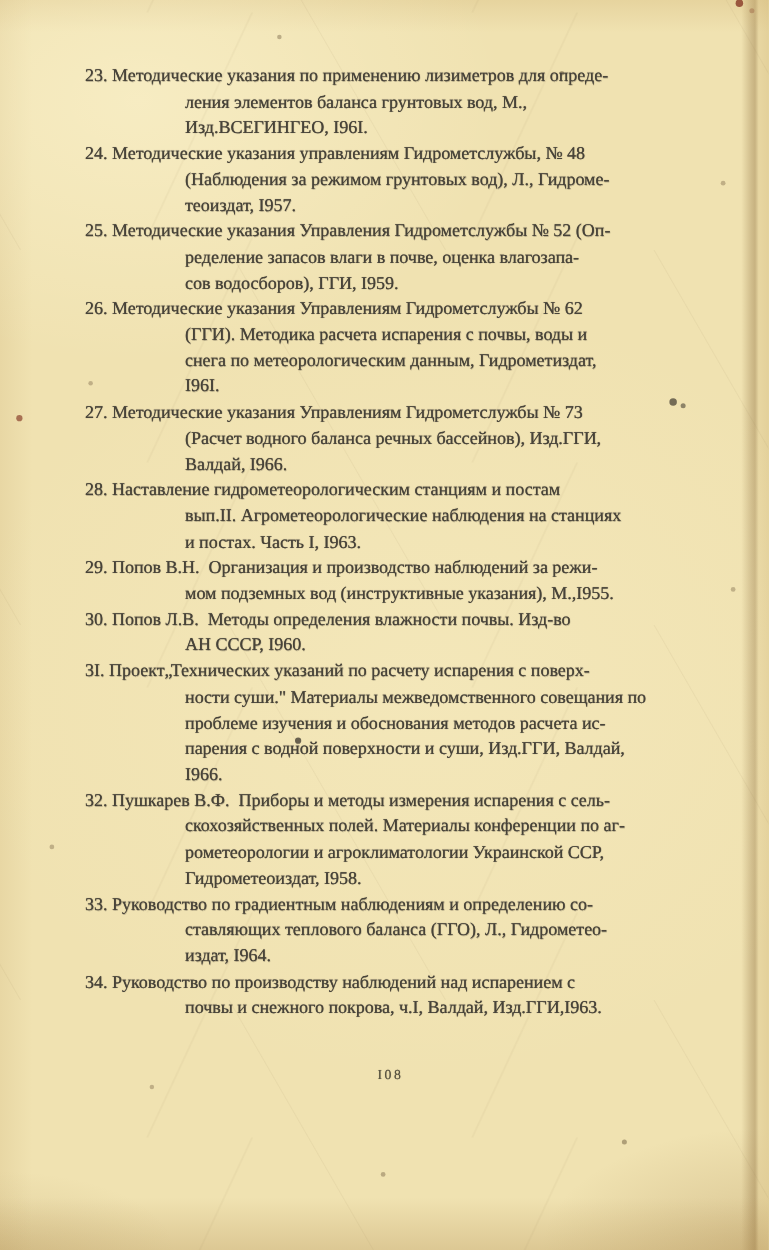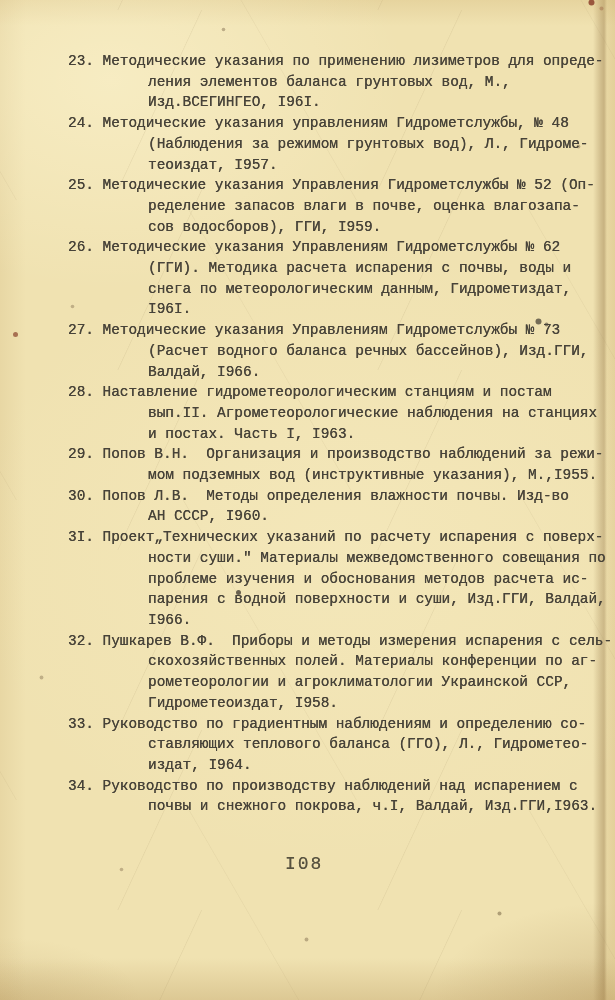--- a/index.html
+++ b/index.html
@@ -13,39 +13,39 @@
       radial-gradient(ellipse 500px 420px at 55% 55%, rgba(250,240,200,0.35), rgba(250,240,200,0) 75%),
       linear-gradient(to bottom, rgba(205,175,110,0.28), rgba(205,175,110,0) 26px),
       linear-gradient(to top, rgba(175,140,80,0.30), rgba(175,140,80,0) 42px),
       linear-gradient(to right, rgba(195,165,105,0.18), rgba(195,165,105,0) 26px),
       linear-gradient(to left,
         rgba(225,205,150,0.85) 0px, rgba(225,205,150,0.55) 8px,
         rgba(150,120,70,0.45) 11px, rgba(150,120,70,0.35) 14px,
         rgba(240,226,177,0) 22px),
       radial-gradient(ellipse 260px 140px at 100% 100%, rgba(160,125,70,0.30), rgba(160,125,70,0) 70%),
       radial-gradient(ellipse 200px 90px at 0% 100%, rgba(170,140,85,0.22), rgba(170,140,85,0) 70%);
-    font-family:Liberation Mono, monospace;
+    font-family:Liberation Serif, serif;
   }
   .refs{
     position:absolute;
     left:68px; top:51px; right:2px;
     color:#474339;
     font-size:14.4px;
     line-height:20.7px;
     white-space:pre-wrap;
     text-shadow:0 0 0.6px rgba(66,60,50,0.85), 0.4px 0.4px 0.4px rgba(66,60,50,0.25);
   }
   .ref-item{margin:0;}
   .ref-line{white-space:pre;}
   .ref-line.cont{padding-left:80px;}
   .page-number{
     position:absolute;
-    left:285px; top:854px;
+    left:302px; top:854px;
     color:#57523f;
-    font-size:18px;
+    font-size:11px;
     letter-spacing:2px;
     text-shadow:0 0 0.6px rgba(80,74,60,0.7);
     text-align:right;
   }
   .speck{
     position:absolute; left:0; top:0;
     width:3px; height:3px; border-radius:50%;
     background:transparent;
     box-shadow:
       590px 1px 0 1.5px rgba(140,65,45,0.85),

